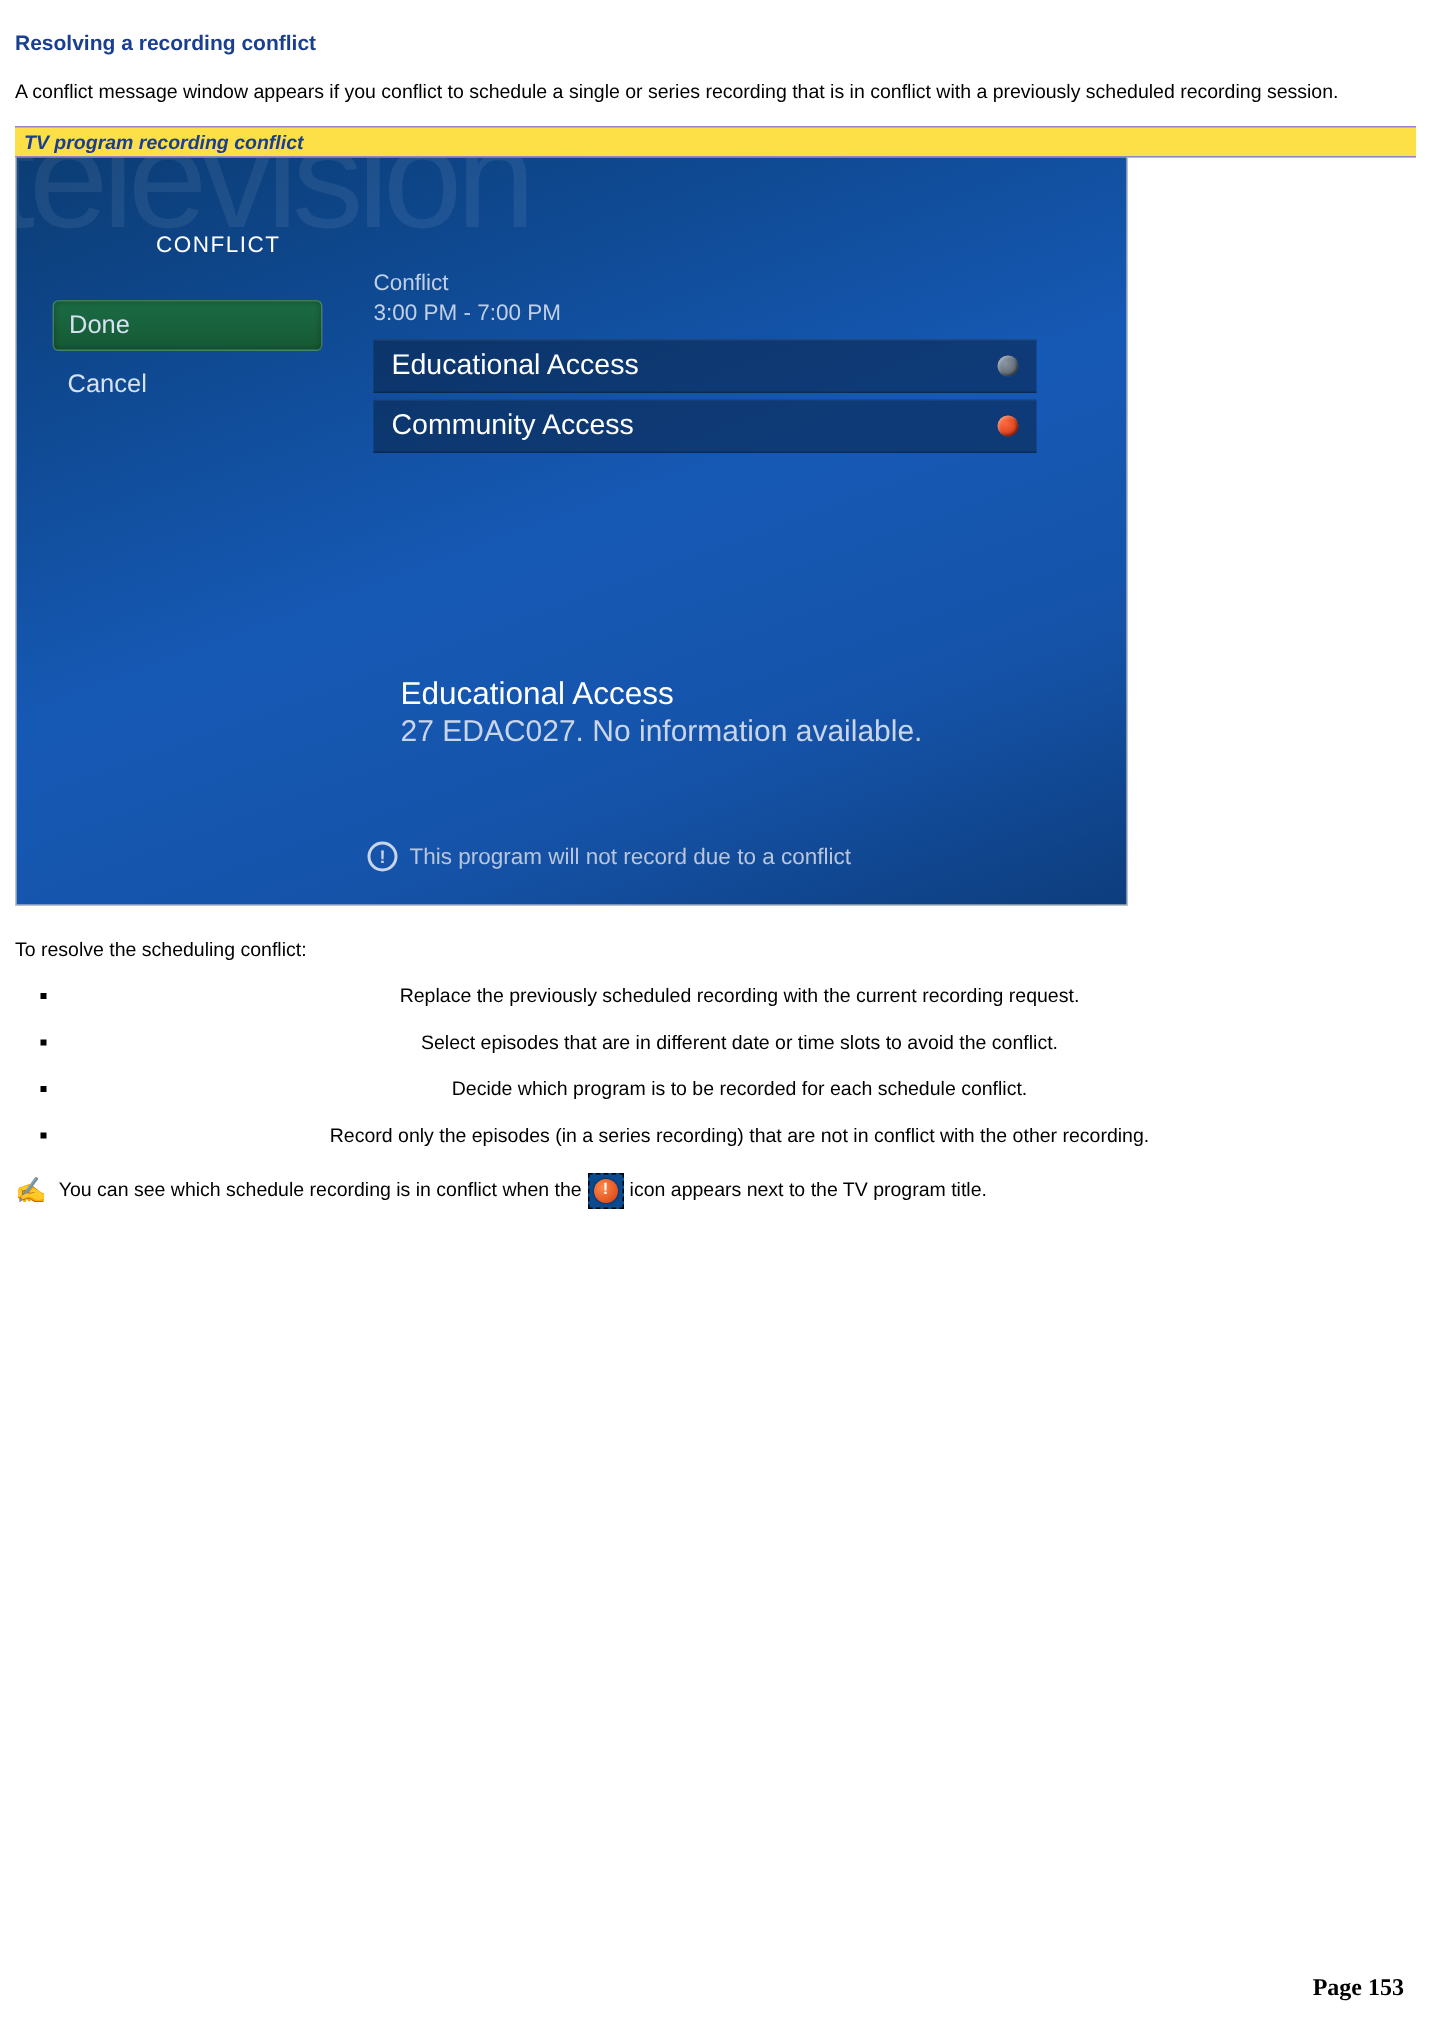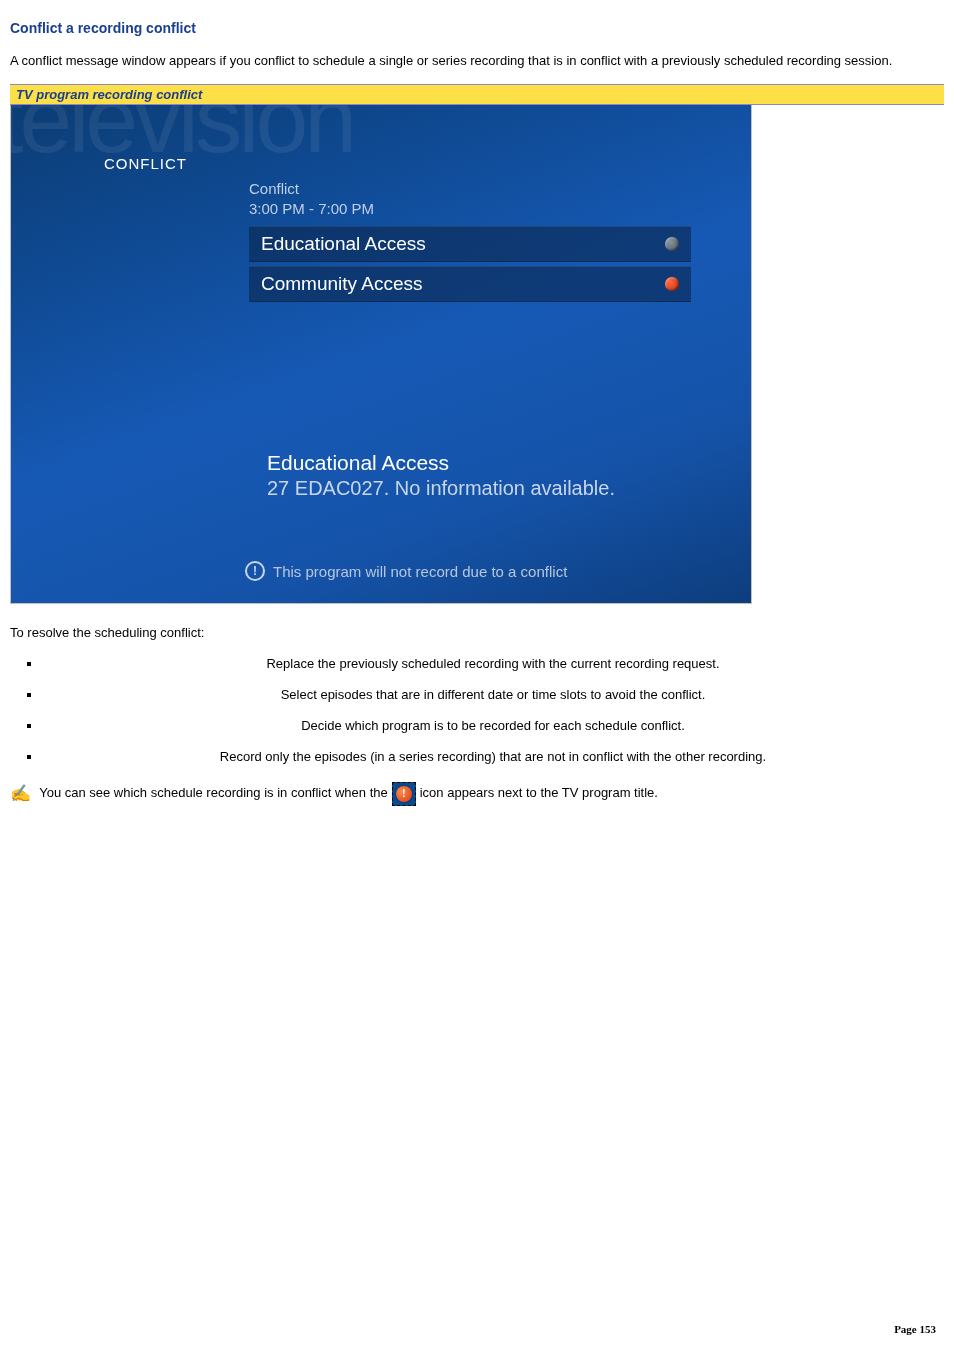--- a/index.html
+++ b/index.html
@@ -220,41 +220,43 @@
     font-size: 11px;
     font-weight: bold;
     color: #ffffff;
     box-shadow: 0 0 2px rgba(0,0,0,0.6);
   }
   .footer {
     position: absolute;
     bottom: 16px;
     right: 18px;
     font-family: Georgia, 'Times New Roman', serif;
-    font-size: 11px;
+    font-size: 16px;
     font-weight: bold;
   }
 </style>
 </head>
 <body>
 
 <div class="page">
 
-  <div class="heading">Conflict a recording conflict</div>
+  <div class="heading">Resolving a recording conflict</div>
 
   <div class="para">A conflict message window appears if you conflict to schedule a single or series recording that is in conflict with a previously scheduled recording session.</div>
 
   <div class="caption-bar">TV program recording conflict</div>
 
   <div class="mc-outer">
     <div class="mc-panel">
       <div class="mc-watermark">television</div>
 
       <div class="mc-sidebar">
         <div class="mc-title">CONFLICT</div>
+        <div class="mc-menu-item selected">Done</div>
+        <div class="mc-menu-item">Cancel</div>
       </div>
 
       <div class="mc-main">
         <div class="mc-conflict-label">
           <span>Conflict</span><br>
           <span>3:00 PM - 7:00 PM</span>
         </div>
         <div class="mc-row">
           <span class="mc-row-title">Educational Access</span>
           <span class="mc-dot off"></span>

